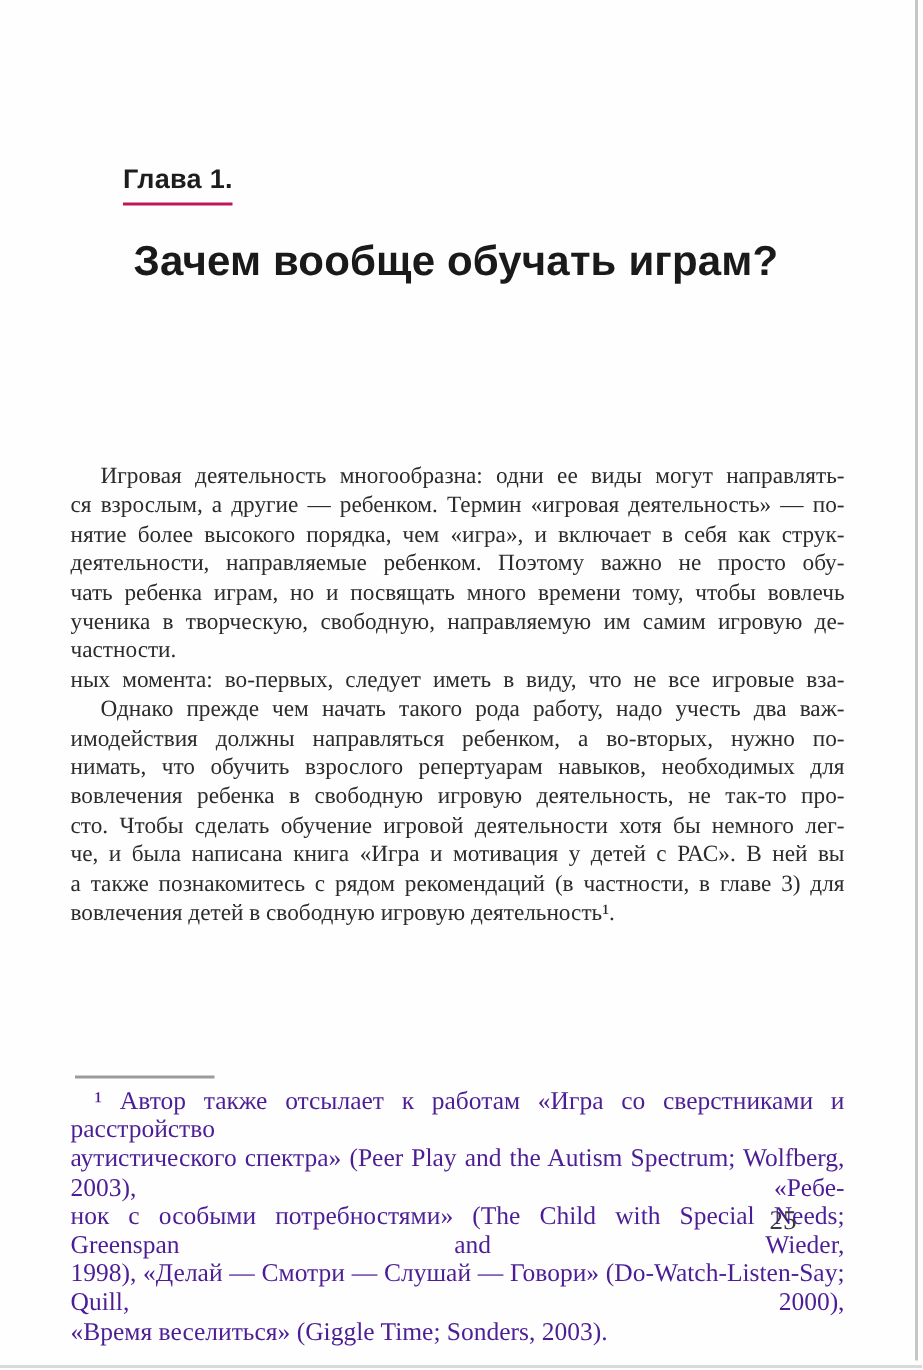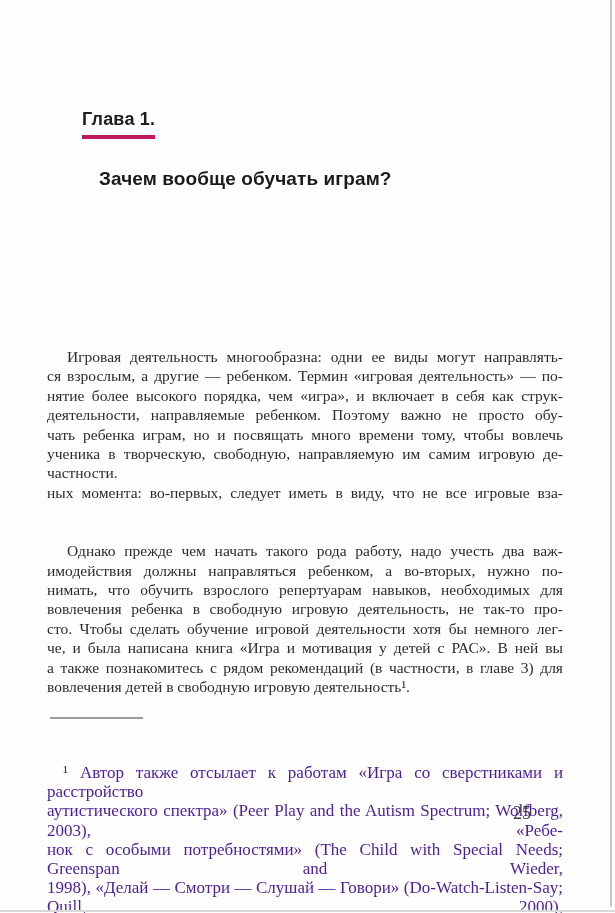--- a/index.html
+++ b/index.html
@@ -25,21 +25,21 @@
     height: 2px;
     background: #d9d9d9;
   }
   .chapter-label {
     position: absolute;
     left: 82px; top: 109px;
     font-family: "Liberation Sans", sans-serif;
     font-weight: bold;
     font-size: 18px;
     color: #1d1d1d;
-    border-bottom: 4px solid #be185d;
+    border-bottom: 2px solid #be185d;
     padding-bottom: 5px;
     letter-spacing: 0.2px;
   }
   .chapter-title {
     position: absolute;
     left: 82px; top: 151px;
     font-family: "Liberation Sans", sans-serif;
     font-weight: bold;
     font-size: 24px;
     color: #1a1a1a;
@@ -51,21 +51,21 @@
     width: 516px;
     font-size: 15.5px;
     line-height: 19.4px;
   }
   .tline {
     text-align: justify;
     text-align-last: justify;
     white-space: normal;
   }
   .tline.lastline { text-align-last: left; }
-  .tline.indent { text-indent: 20px; margin-top: 39px; }
+  .tline.indent { text-indent: 20px; }
   .footnote-sep {
     position: absolute;
     left: 50px; top: 717px;
     width: 93px; height: 2px;
     background: #9b9b9b;
   }
   .footnote {
     position: absolute;
     left: 47px; top: 724px;
     width: 516px;
@@ -83,21 +83,21 @@
     color: #3a3a3a;
   }
 </style>
 </head>
 <body>
 
 <div id="page">
 
   <div class="chapter-label">Глава 1.</div>
 
-  <h1 class="chapter-title" style="margin:17px; font-size:19px;">Зачем вообще обучать играм?</h1>
+  <h1 class="chapter-title" style="margin:7px; font-size:28px;">Зачем вообще обучать играм?</h1>
 
   <div class="body-text">
     <div>
         <div class="tline indent">Игровая деятельность многообразна: одни ее виды могут направлять-</div>
         <div class="tline">ся взрослым, а другие — ребенком. Термин «игровая деятельность» — по-</div>
         <div class="tline">нятие более высокого порядка, чем «игра», и включает в себя как струк-</div>
         <div class="tline">деятельности, направляемые ребенком. Поэтому важно не просто обу-</div>
         <div class="tline">чать ребенка играм, но и посвящать много времени тому, чтобы вовлечь</div>
         <div class="tline">ученика в творческую, свободную, направляемую им самим игровую де-</div>
         <div class="tline lastline">частности.</div>

